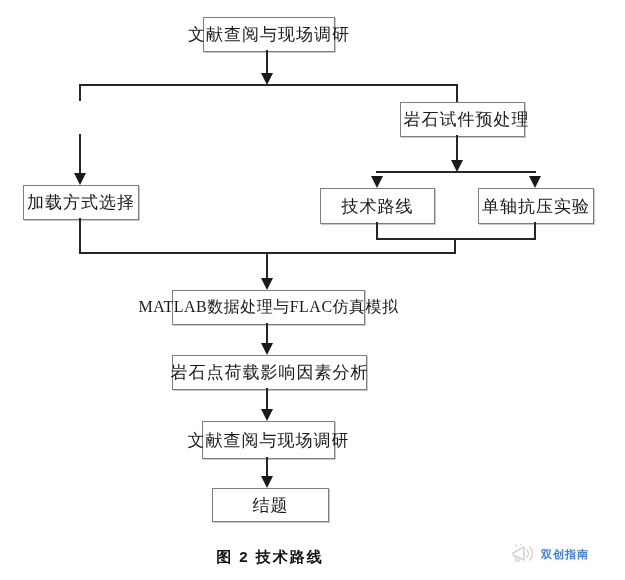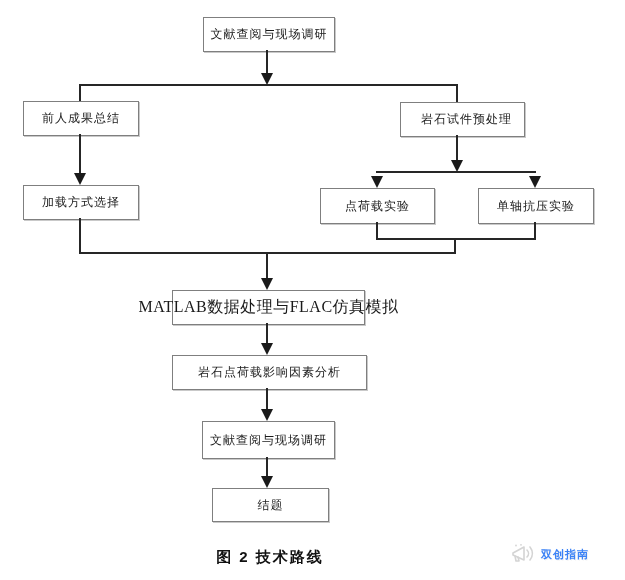--- a/index.html
+++ b/index.html
@@ -3,21 +3,21 @@
 <meta charset="utf-8">
 <style>
   html,body{margin:0;padding:0;background:#ffffff;}
   .canvas{
     position:relative;width:625px;height:580px;background:#ffffff;overflow:hidden;
     font-family:"Liberation Serif","DejaVu Serif",serif;color:#1a1a1a;
   }
   .node{
     position:absolute;border:1px solid #7f7f7f;background:#ffffff;
     display:flex;align-items:center;justify-content:center;
-    font-size:12px;letter-spacing:1px;white-space:nowrap;
+    font-size:17px;letter-spacing:1px;white-space:nowrap;
     box-shadow:1px 1px 0 #c9c9c9;
   }
   .node--small{font-size:16px;letter-spacing:0.5px;}
   .hline,.vline{position:absolute;background:#262626;}
   .hline{height:2px;}
   .vline{width:2px;}
   .arrow-down{
     position:absolute;width:0;height:0;
     border-left:6px solid transparent;border-right:6px solid transparent;
     border-top:12px solid #1a1a1a;
@@ -36,34 +36,31 @@
 </style>
 </head>
 <body>
 
 <div class="canvas">
 
   <div class="node" style="left:203px;top:17px;width:130px;height:33px;">
     <span>文献查阅与现场调研</span>
   </div>
 
-  <div class="node" style="left:23px;top:101px;width:114px;height:33px;">
-    <span>前人成果总结</span>
-  </div>
 
   <div class="node" style="left:400px;top:102px;width:115px;height:33px;padding-left:8px;">
     <span>岩石试件预处理</span>
   </div>
 
   <div class="node" style="left:23px;top:185px;width:114px;height:33px;">
     <span>加载方式选择</span>
   </div>
 
   <div class="node" style="left:320px;top:188px;width:113px;height:34px;">
-    <span>点荷载实验</span>
+    <span>技术路线</span>
   </div>
 
   <div class="node" style="left:478px;top:188px;width:114px;height:34px;">
     <span>单轴抗压实验</span>
   </div>
 
   <div class="node node--small" style="left:172px;top:290px;width:191px;height:33px;">
     <span>MATLAB数据处理与FLAC仿真模拟</span>
   </div>
 

